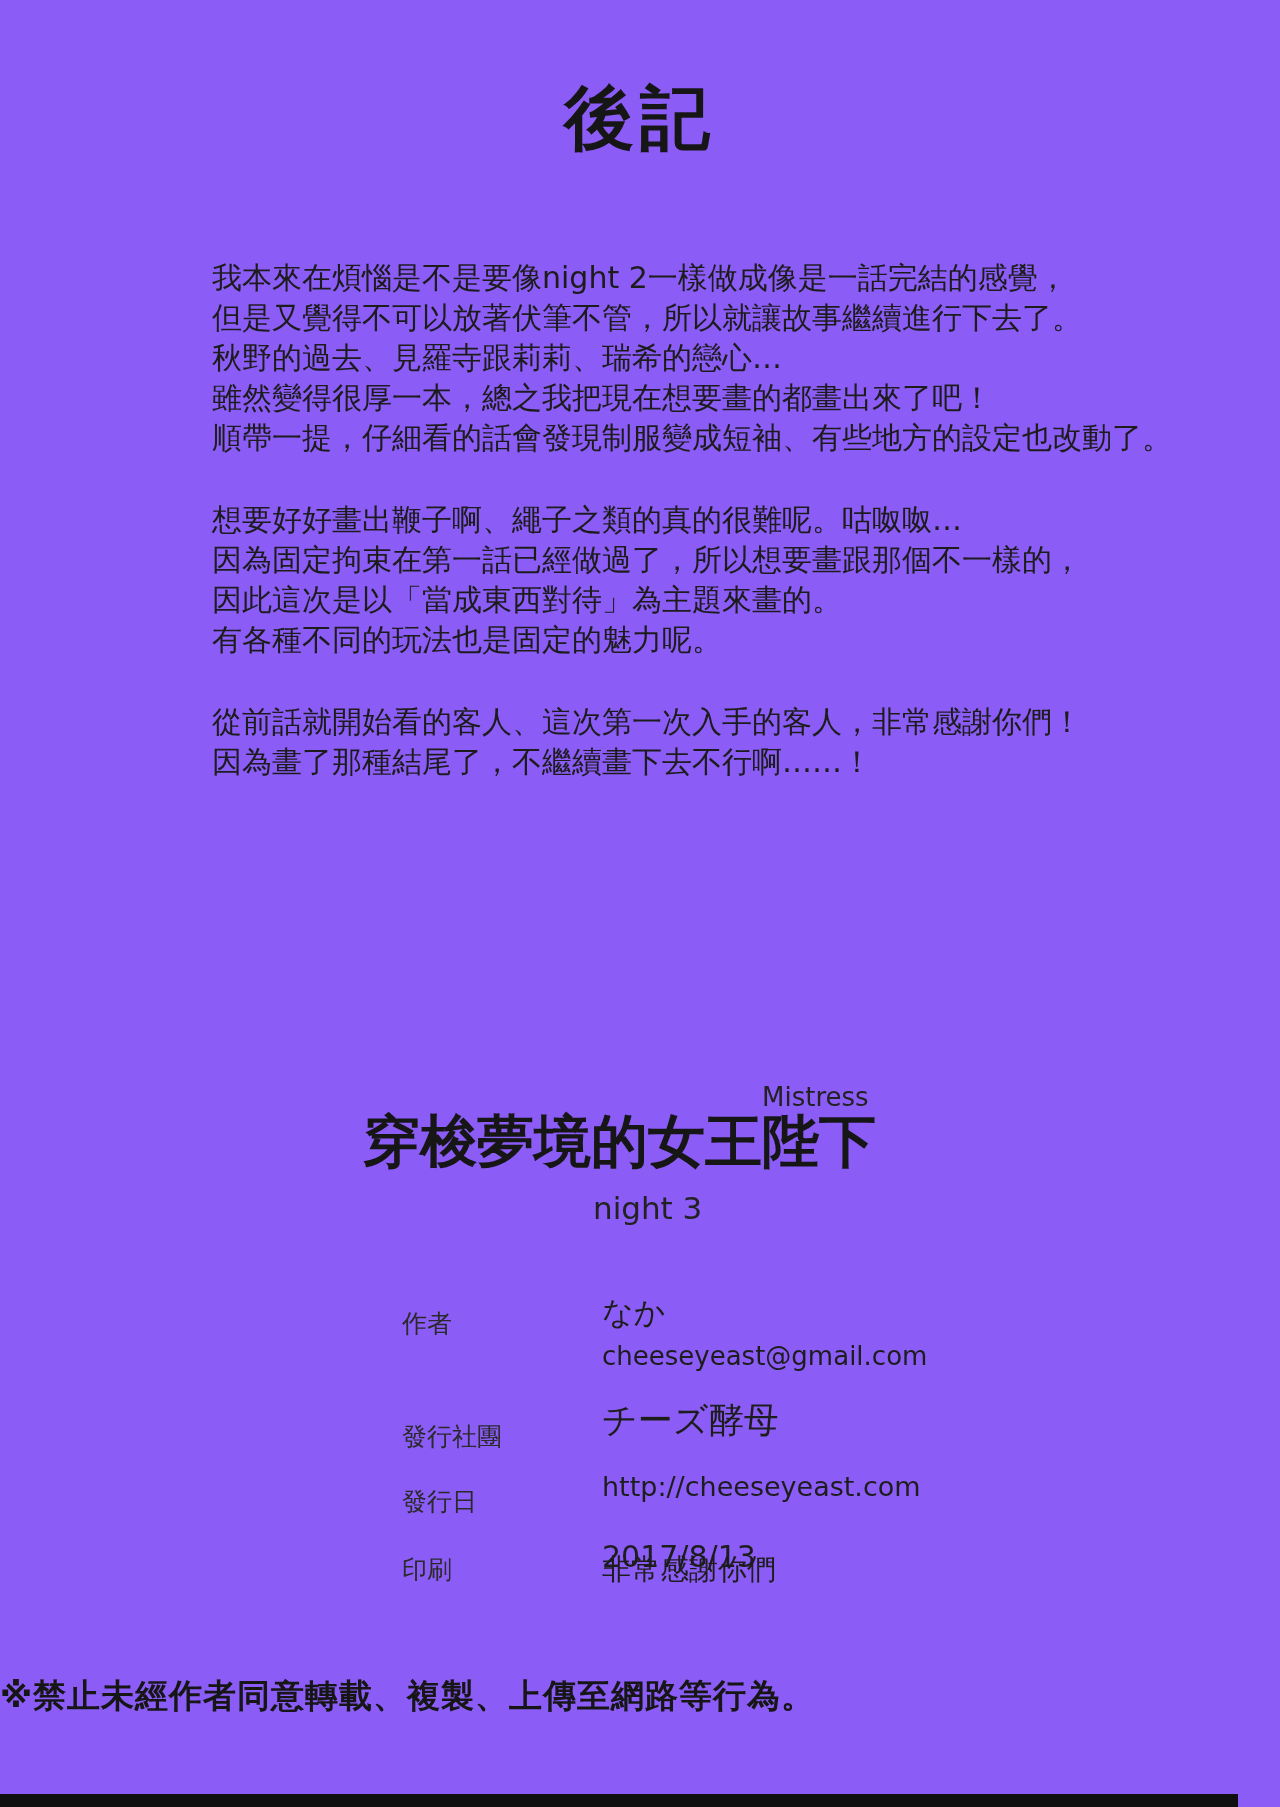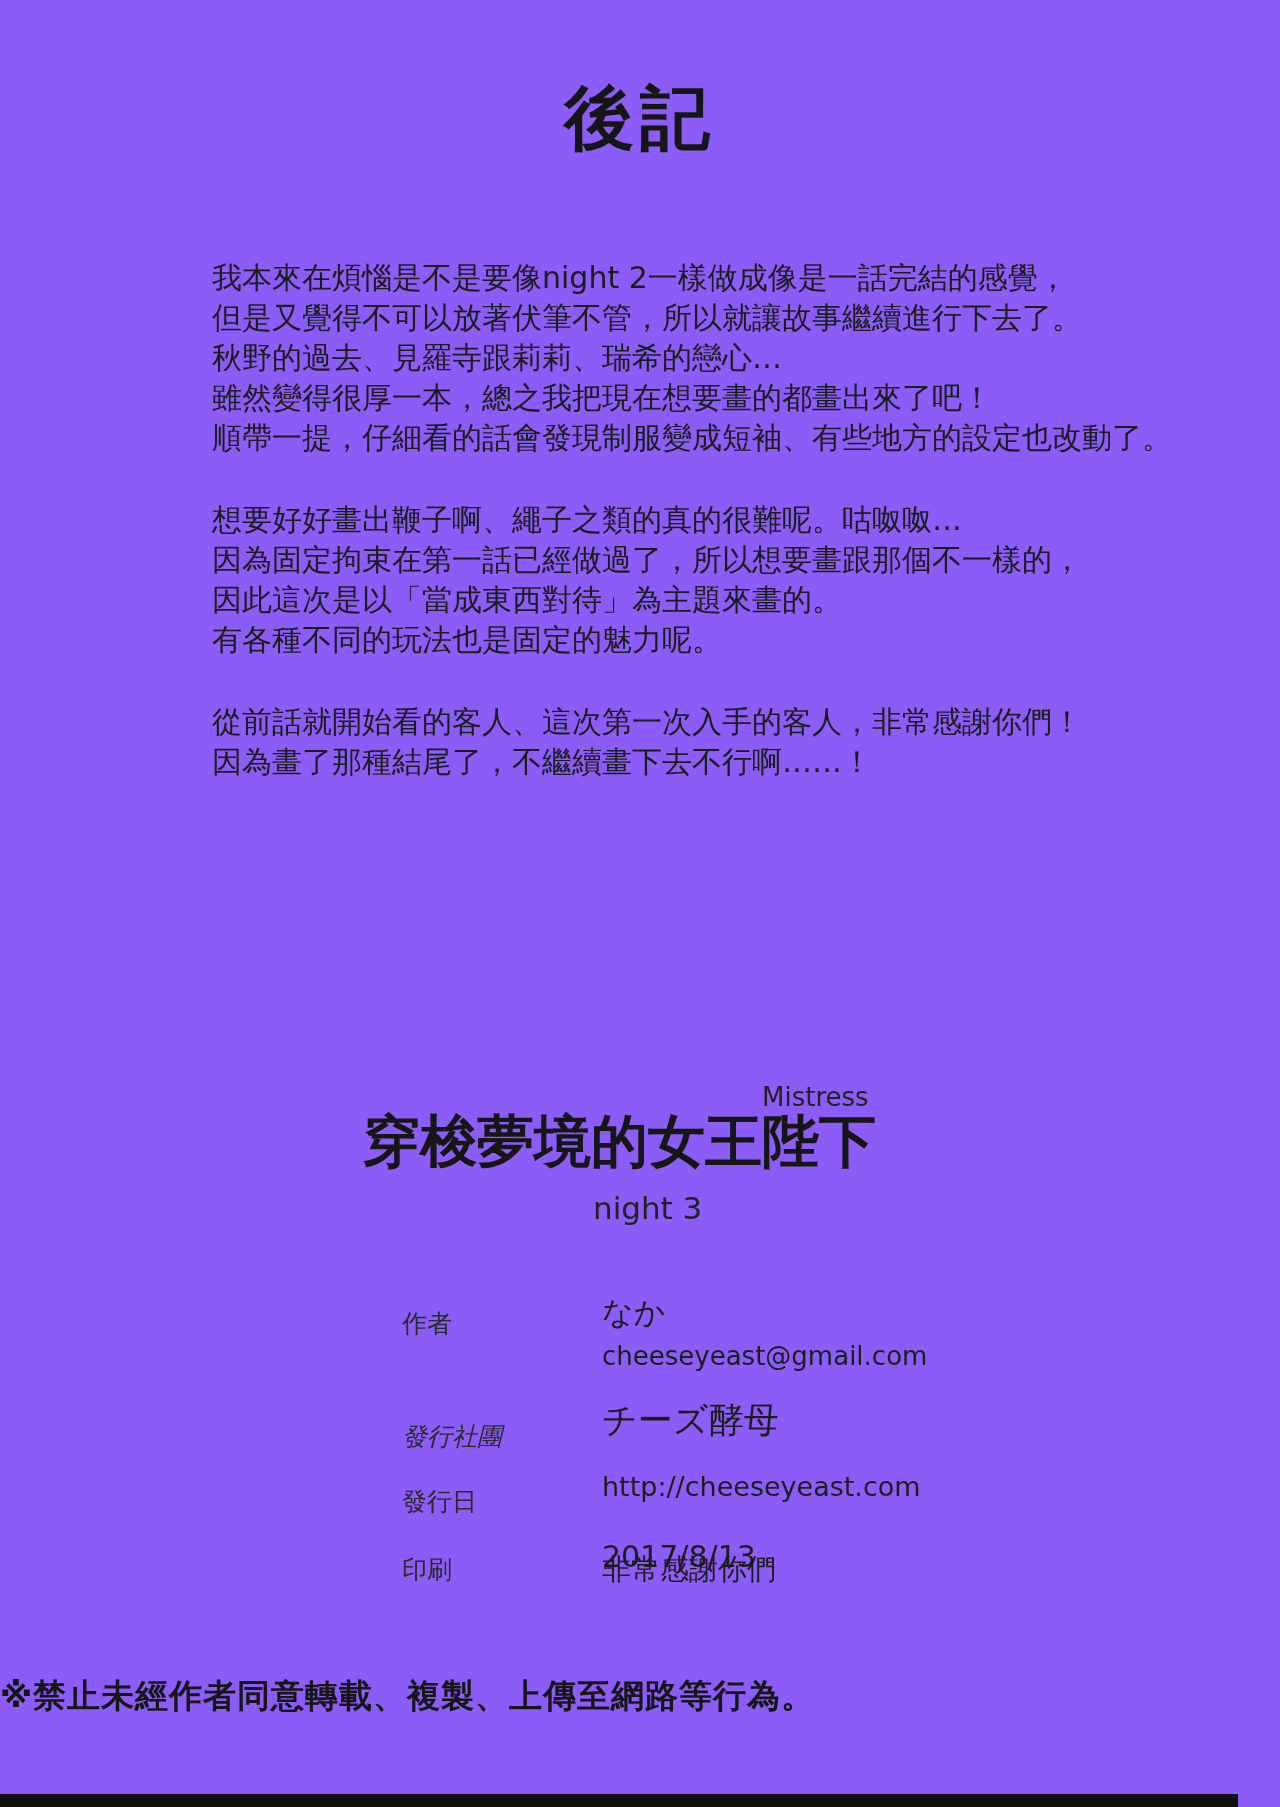--- a/index.html
+++ b/index.html
@@ -80,21 +80,21 @@
     position: absolute;
     left: 602px;
     font-size: 26px;
     color: #1d1d1d;
     white-space: nowrap;
   }
   #v-author { top: 1292px; font-size: 31px; }
   #l-author { top: 1307px; text-align: right; }
   #s-author { top: 1341px; }
   #v-circle { top: 1397px; }
-  #l-circle { top: 1420px; font-style: italic; }
+  #l-circle { top: 1420px; }
   #s-circle { top: 1471px; font-size: 27px; }
   #l-date   { top: 1485px; }
   #v-date   { top: 1496px; font-size: 30px; margin-top: 43px; }
   #l-print  { top: 1553px; }
   #v-print  { top: 1550px; font-size: 29px; }
 
   .footer-notice {
     position: absolute;
     top: 1674px;
     left: 0;

